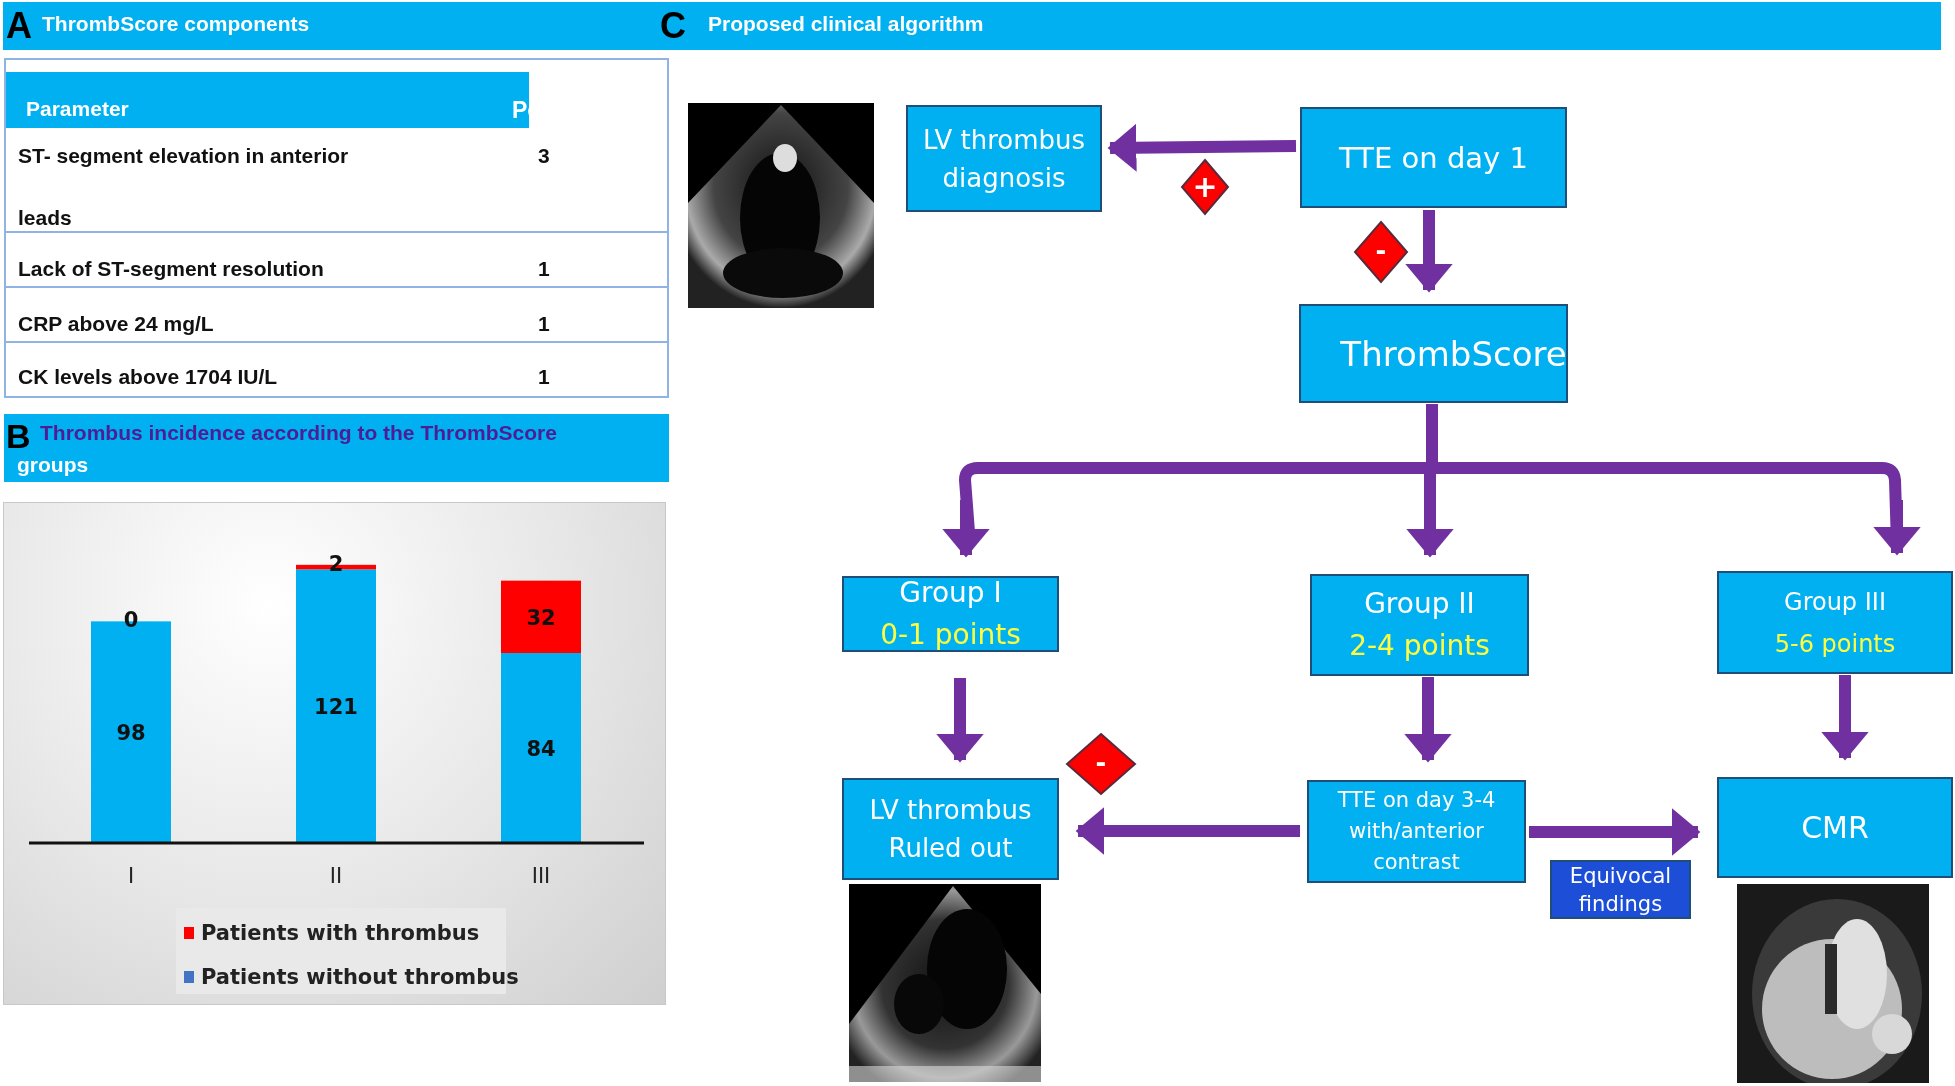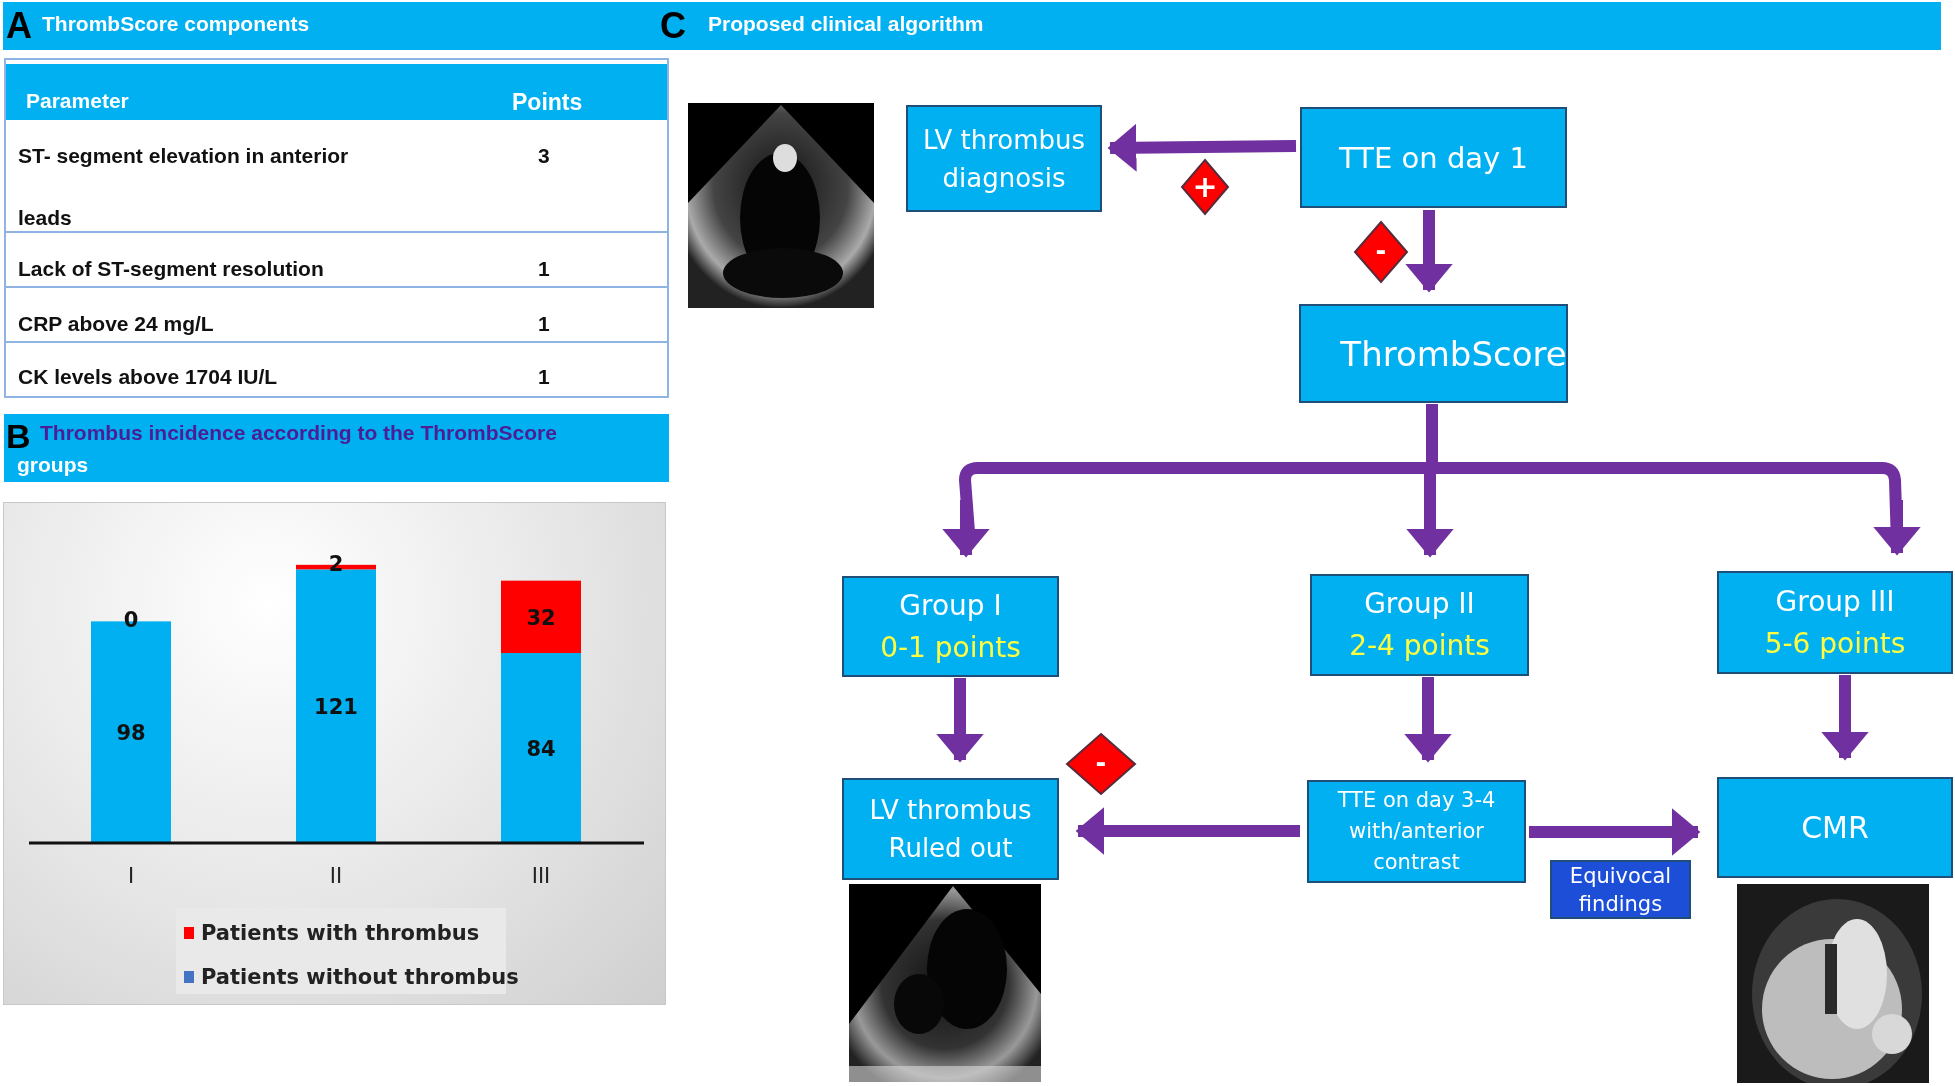--- a/index.html
+++ b/index.html
@@ -16,21 +16,21 @@
 </head>
 <body>
 
 <div class="abs hdr" style="left:3px;top:2px;width:1938px;height:48px;"></div>
 <div class="abs panel-letter" style="left:6px;top:4px;font-size:36px;line-height:44px;">A</div>
 <div class="abs" style="left:42px;top:12px;color:#fff;font-weight:bold;font-size:21px;">ThrombScore components</div>
 <div class="abs panel-letter" style="left:660px;top:4px;font-size:36px;line-height:44px;">C</div>
 <div class="abs" style="left:708px;top:12px;color:#fff;font-weight:bold;font-size:21px;">Proposed clinical algorithm</div>
 
 <div class="abs" style="left:4px;top:58px;width:665px;height:340px;border:2px solid #8fb4e3;">
-  <div class="abs hdr" style="left:0;top:4px;width:661px;height:56px;padding-left:7px;">
+  <div class="abs hdr" style="left:0;top:12px;width:523px;height:56px;padding-left:7px;">
     <span class="abs" style="left:20px;top:25px;font-size:21px;">Parameter</span>
     <span class="abs" style="left:506px;top:25px;font-size:23px;">Points</span>
   </div>
   <div class="abs tbl-row" style="left:0;top:56px;width:661px;height:117px;">
     <span class="abs" style="left:12px;top:28px;">ST- segment elevation in anterior</span>
     <span class="abs" style="left:12px;top:90px;">leads</span>
     <span class="abs" style="left:532px;top:28px;">3</span>
   </div>
   <div class="abs tbl-row" style="left:0;top:173px;width:661px;height:55px;">
     <span class="abs" style="left:12px;top:24px;">Lack of ST-segment resolution</span>
@@ -146,29 +146,29 @@
 <div class="abs box" style="left:906px;top:105px;width:196px;height:107px;font-size:26px;line-height:38px;">
   <span>LV thrombus</span>
   <span>diagnosis</span>
 </div>
 <div class="abs box" style="left:1300px;top:107px;width:267px;height:101px;font-size:29px;">
   <span>TTE on day 1</span>
 </div>
 <div class="abs box" style="left:1299px;top:304px;width:269px;height:99px;font-size:34px;padding-left:40px;">
   <span>ThrombScore</span>
 </div>
-<div class="abs box" style="left:842px;top:576px;width:217px;height:101px;font-size:28px;line-height:42px;">
+<div class="abs box" style="left:842px;top:576px;width:217px;height:76px;font-size:28px;line-height:42px;">
   <span>Group I</span>
   <span class="yellow">0-1 points</span>
 </div>
 <div class="abs box" style="left:1310px;top:574px;width:219px;height:102px;font-size:28px;line-height:42px;">
   <span>Group II</span>
   <span class="yellow">2-4 points</span>
 </div>
-<div class="abs box" style="left:1717px;top:571px;width:236px;height:103px;font-size:28px;line-height:42px;">
+<div class="abs box" style="left:1717px;top:571px;width:236px;height:103px;font-size:24px;line-height:42px;">
   <span>Group III</span>
   <span class="yellow">5-6 points</span>
 </div>
 <div class="abs box" style="left:842px;top:778px;width:217px;height:102px;font-size:26px;line-height:38px;">
   <span>LV thrombus</span>
   <span>Ruled out</span>
 </div>
 <div class="abs box" style="left:1307px;top:780px;width:219px;height:103px;font-size:21px;line-height:31px;">
   <span>TTE on day 3-4</span>
   <span>with/anterior</span>

